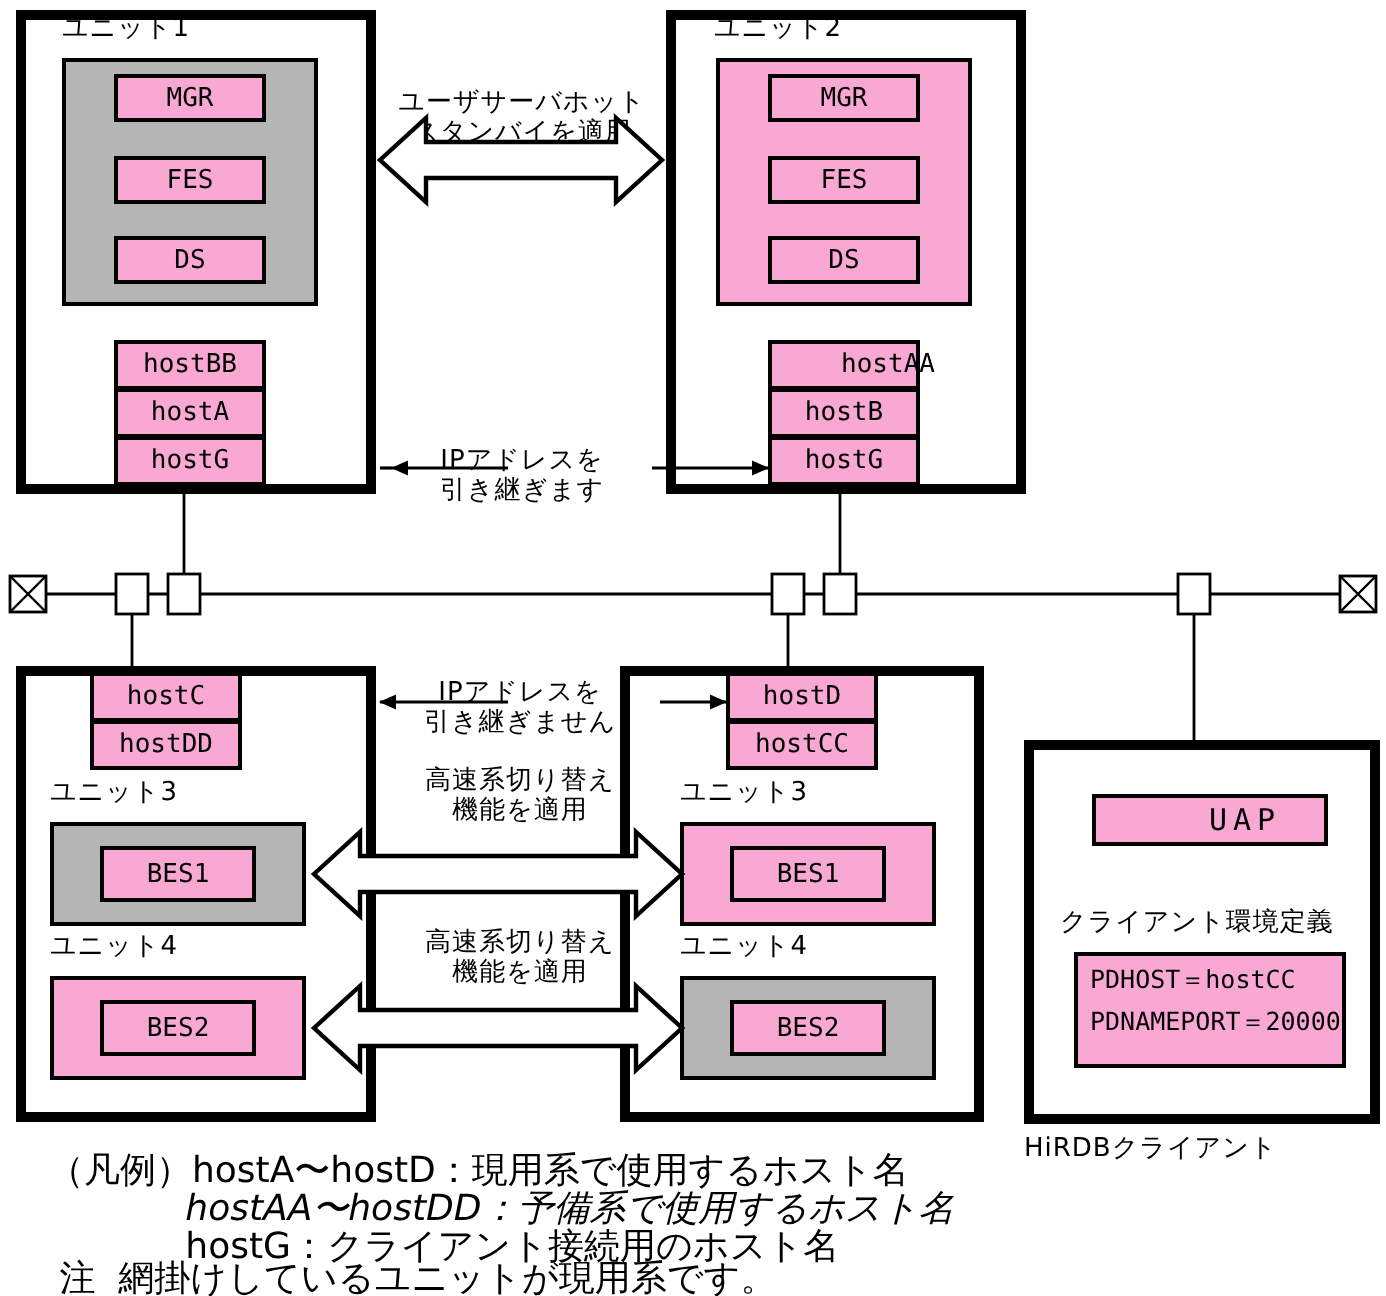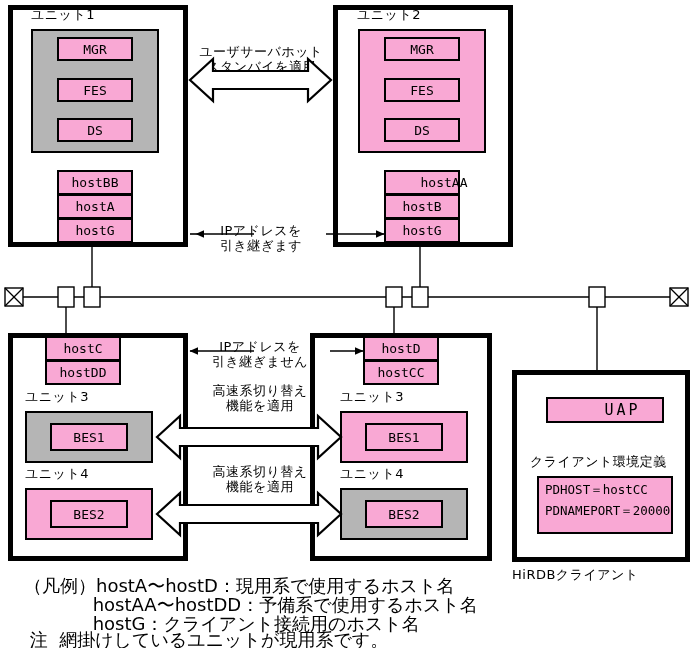--- a/index.html
+++ b/index.html
@@ -106,21 +106,21 @@
 
   <div class="lbl jp ctr" style="left:190px;top:381px;width:140px;height:36px;white-space:pre-line;
               display:flex;flex-direction:column;justify-content:center;">高速系切り替え
 機能を適用</div>
 
   <div class="lbl jp ctr" style="left:190px;top:462px;width:140px;height:36px;white-space:pre-line;
               display:flex;flex-direction:column;justify-content:center;">高速系切り替え
 機能を適用</div>
 
   <div class="legend" style="left:24px;top:576px;">（凡例）hostA〜hostD：現用系で使用するホスト名</div>
-  <div class="legend" style="left:24px;top:595px;">            hostAA〜hostDD：予備系で使用するホスト名</div>
+  <div class="legend" style="left:24px;top:595px;font-style:italic;">            hostAA〜hostDD：予備系で使用するホスト名</div>
   <div class="legend" style="left:24px;top:614px;">            hostG：クライアント接続用のホスト名</div>
   <div class="legend" style="left:24px;top:630px;"> 注  網掛けしているユニットが現用系です。</div>
 
   <svg class="ov" viewBox="0 0 693 648">
     <defs>
       <marker id="solidArrow" markerWidth="9" markerHeight="9" refX="8" refY="4.5" orient="auto" markerUnits="userSpaceOnUse">
         <path d="M0,0.7 L8.5,4.5 L0,8.3 Z" fill="#000"></path>
       </marker>
     </defs>
 

